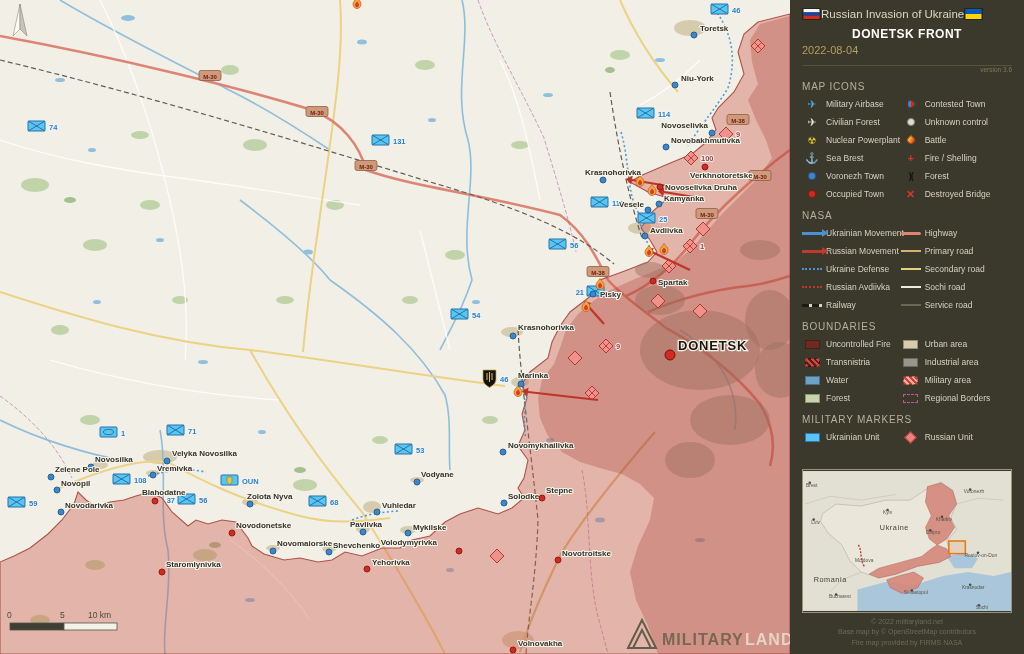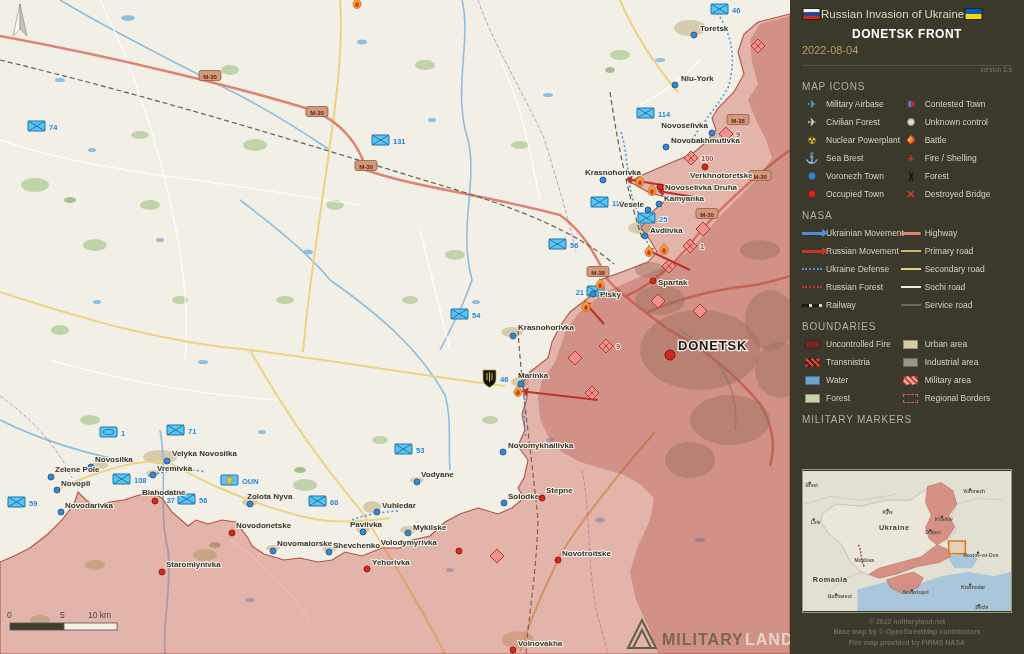--- a/index.html
+++ b/index.html
@@ -38,21 +38,21 @@
   .ln-hwy{height:3px;background:#dd8474;border-radius:2px;}
   .ln-pri{height:2.5px;background:#d3b36c;} .ln-sec{height:2.5px;background:#e6cf7d;}
   .ln-loc{height:2px;background:#eceade;} .ln-svc{height:1.5px;background:#6a6754;}
   .swatch{width:15px;height:9px;border:1px solid rgba(0,0,0,.3);}
   .sw-unc{background:#6d2a22;} .sw-trn{background:repeating-linear-gradient(45deg,#d04838 0 2px,#54201a 2px 4px);}
   .sw-wat{background:#6ba3c8;} .sw-for{background:#c8d3ac;} .sw-urb{background:#d8cdab;} .sw-ind{background:#98958d;}
   .sw-mil{background:repeating-linear-gradient(45deg,#cc4636 0 2px,#eab0a8 2px 4px);}
   .sw-reg{background:transparent;border:1.5px dashed #bb5a92;}
   .sw-uaunit{width:15px;height:9px;background:#59c6f2;border:1px solid #2a7ab5;}
   .sw-ruunit{width:9px;height:9px;background:#e8837e;border:1px solid #b03a30;transform:rotate(45deg);margin:0 3px;}
-  .bottom-group{margin-top:auto;font-weight:bold;}
+  .bottom-group{margin-top:auto;}
   .minimap{display:block;border:1px solid #9a9478;margin:0 auto;}
   .attr{text-align:center;font-size:7px;color:#6e6b57;line-height:1.5;margin-top:4px;}
   
   text{font-family:"Liberation Sans",sans-serif;}
   .tlab{font-size:8px;font-weight:700;fill:#33312b;stroke:#f6f3e8;stroke-width:2.2px;paint-order:stroke;stroke-linejoin:round;}
   .clab{font-size:13px;font-weight:700;fill:#181612;letter-spacing:.8px;stroke:#f6f3e8;stroke-width:2.5px;paint-order:stroke;}
   .ulab{font-size:7.5px;font-weight:700;fill:#2d7fc1;stroke:#eef4f8;stroke-width:1.8px;paint-order:stroke;}
   .blab{font-size:6px;font-weight:700;fill:#6e2014;}
   .slab{font-size:8.5px;fill:#4c4a3e;}
   .wm1{font-size:16px;font-weight:700;fill:#5d5b45;opacity:.85;letter-spacing:1px;}
@@ -654,21 +654,21 @@
             <div class="leg-item">
               <span class="lgi">
                 <span class="ln ln-uadef"></span>
               </span>
               <span class="leg-label">Ukraine Defense</span>
             </div>
             <div class="leg-item">
               <span class="lgi">
                 <span class="ln ln-rudef"></span>
               </span>
-              <span class="leg-label">Russian Forest</span>
+              <span class="leg-label">Russian Avdiivka</span>
             </div>
             <div class="leg-item">
               <span class="lgi">
                 <span class="ln ln-rail"></span>
               </span>
               <span class="leg-label">Railway</span>
             </div>
           </div>
           <div class="leg-col">
             <div class="leg-item">
@@ -752,20 +752,38 @@
             </div>
             <div class="leg-item">
               <span class="lgi">
                 <span class="swatch sw-reg"></span>
               </span>
               <span class="leg-label">Regional Borders</span>
             </div>
           </div>
         </div>
         <div class="leg-h">MILITARY MARKERS</div>
+        <div class="leg-grid">
+          <div class="leg-col first">
+            <div class="leg-item">
+              <span class="lgi">
+                <span class="sw-uaunit"></span>
+              </span>
+              <span class="leg-label">Ukrainian Unit</span>
+            </div>
+          </div>
+          <div class="leg-col">
+            <div class="leg-item">
+              <span class="lgi">
+                <span class="sw-ruunit"></span>
+              </span>
+              <span class="leg-label">Russian Unit</span>
+            </div>
+          </div>
+        </div>
       </div>
     <div class="bottom-group">
       <svg id="minimap-svg" class="minimap" width="210" height="144" viewBox="0 0 214 144">
           <rect x="0" y="0" width="214" height="144" fill="#e2dfd3"></rect>
           <path d="M20,44 L34,34 L60,36 L85,30 L110,30 L128,18 L142,12 L154,20 L158,34 L152,48 L158,60 L148,72 L152,88 L140,94 L118,98 L96,106 L78,110 L60,104 L48,92 L40,76 L26,64 L18,52 Z" fill="#eae7da" stroke="#b8b4a6" stroke-width="0.7"></path>
           <path d="M56,122 L86,114 L112,118 L144,108 L170,104 L196,108 L214,104 L214,144 L56,144 Z" fill="#a9c6da"></path>
           <path d="M148,88 L166,84 L180,90 L174,100 L156,100 Z" fill="#a9c6da"></path>
           <path d="M2,34 L28,26 L60,30 L96,24" fill="none" stroke="#c3bfb2" stroke-width="0.6"></path>
           <path d="M60,104 L40,112 L28,124" fill="none" stroke="#c3bfb2" stroke-width="0.6"></path>
           <path d="M158,34 L180,28 L206,30" fill="none" stroke="#c3bfb2" stroke-width="0.6"></path>

